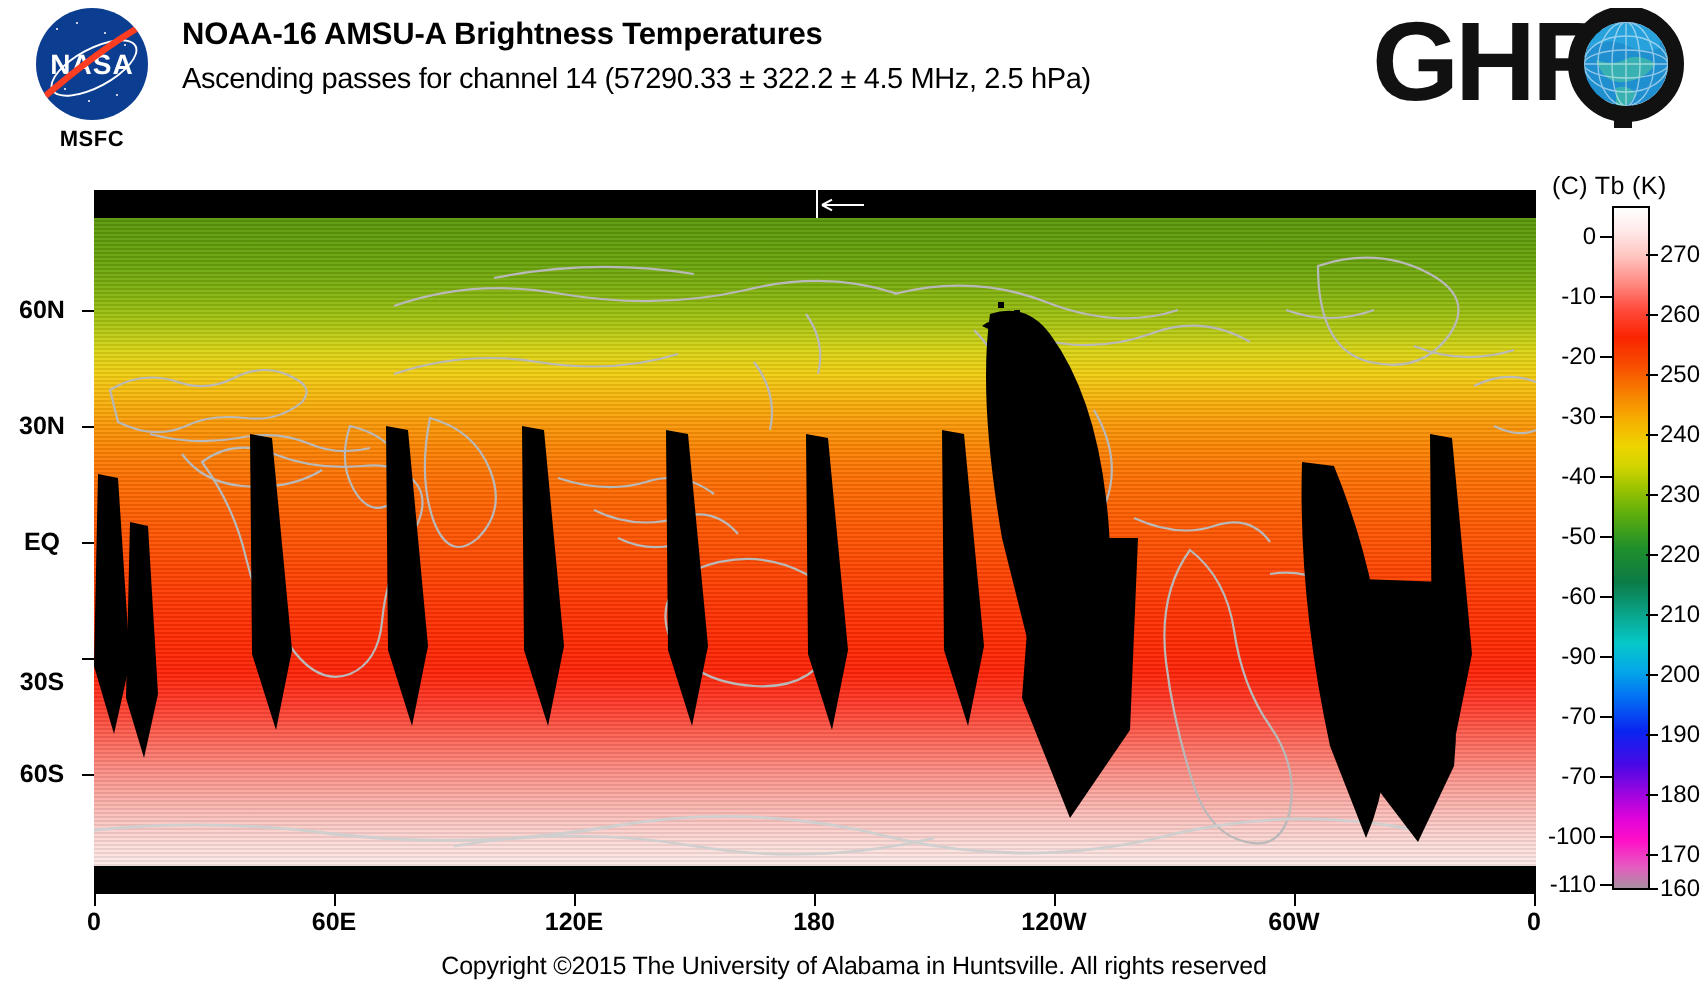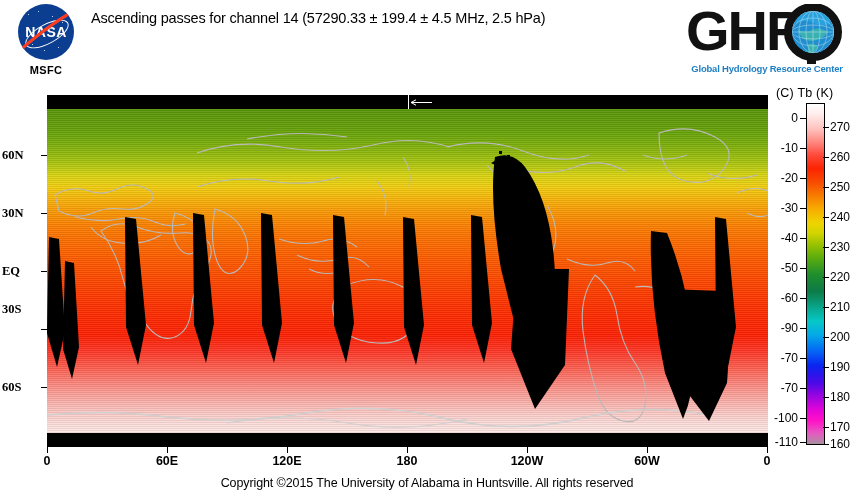--- a/index.html
+++ b/index.html
@@ -61,21 +61,21 @@
     background-image:repeating-linear-gradient(0deg,rgba(0,0,0,.5) 0 1px,rgba(255,255,255,.35) 1px 2px);}
   #map .coast{position:absolute;inset:0;}
 
   #topband{position:absolute;left:0;top:0;width:721px;height:14px;background:#000;}
   #botband{position:absolute;left:0;top:338px;width:721px;height:14px;background:#000;}
   #swath-marker{position:absolute;left:361px;top:0;width:1px;height:14px;background:#fff;}
   #swath-arrow{position:absolute;left:362px;top:4px;width:24px;height:7px;}
 
   
   .ytick{position:absolute;left:41px;width:6px;height:1px;background:#000;}
-  .ylab{position:absolute;width:38px;text-align:left;font-size:12.5px;font-weight:bold;font-family:Liberation Serif, serif;}
+  .ylab{position:absolute;width:38px;text-align:center;font-size:12.5px;font-weight:bold;}
   .xtick{position:absolute;top:447px;width:1px;height:6px;background:#000;}
   .xlab{position:absolute;top:454px;width:40px;text-align:center;font-size:12.5px;font-weight:bold;}
 
   
   #cbar-head{position:absolute;left:776px;top:86px;width:78px;font-size:12.5px;
              letter-spacing:0.2px;white-space:nowrap;}
   #cbar{position:absolute;left:806px;top:103px;width:17px;height:340px;
         border:1px solid #000;
         background:linear-gradient(to bottom,
           #ffffff 0%,  #ffeceb 3%,  #ffc6c2 7%,
@@ -117,21 +117,22 @@
       <div id="nasa-orbit"></div>
       <div id="nasa-text">NASA</div>
       <svg id="nasa-swoosh" viewBox="0 0 62 48">
         <path d="M2 44 C18 30 38 14 58 3" stroke="#fc3d21" stroke-width="3.2" fill="none" stroke-linecap="round"></path>
       </svg>
     </div>
     <div id="nasa-msfc">MSFC</div>
   </div>
 
   <div id="title-block">
-    <div id="title-line2">Ascending passes for channel 14 (57290.33 ± 199.4 ± 4.5 MHz, 2.5 hPa)</div>
+    <div id="title-line1">NOAA-16 AMSU-A Brightness Temperatures</div>
+    <div id="title-line2">Ascending passes for channel 14 (57290.33 ± 322.2 ± 4.5 MHz, 2.5 hPa)</div>
   </div>
 
   <div id="ghrc-logo">
     <svg id="ghrc-word" width="160" height="62" viewBox="0 0 160 62">
       <defs>
         <clipPath id="globeclip">
             <circle cx="127" cy="28" r="21"></circle>
           </clipPath>
       </defs>
       <text x="0" y="46" font-family="Liberation Sans, sans-serif" font-size="56" font-weight="bold" fill="#111" letter-spacing="-2">GHR</text>
@@ -145,21 +146,20 @@
         <g stroke="#ffffff" stroke-width=".7" opacity=".5" fill="none">
           <ellipse cx="127" cy="28" rx="21" ry="7"></ellipse>
           <ellipse cx="127" cy="28" rx="21" ry="14"></ellipse>
           <ellipse cx="127" cy="28" rx="7" ry="21"></ellipse>
           <ellipse cx="127" cy="28" rx="14" ry="21"></ellipse>
           <line x1="106" y1="28" x2="148" y2="28"></line>
           <line x1="127" y1="7" x2="127" y2="49"></line>
         </g>
       </g>
     </svg>
-    <div id="ghrc-sub">Global Hydrology Resource Center</div>
   </div>
 </div>
 
 <div id="plot">
 
   <div id="map">
     <div class="bands"></div>
     <div class="northcap"></div>
     <div class="noise"></div>
 
@@ -245,21 +245,21 @@
   </svg>
 </div>
 
 <div class="ytick" style="top:155px"></div>
 <div class="ylab" style="left:2px;top:148px">60N</div>
 <div class="ytick" style="top:213px"></div>
 <div class="ylab" style="left:2px;top:206px">30N</div>
 <div class="ytick" style="top:271px"></div>
 <div class="ylab" style="left:2px;top:264px">EQ</div>
 <div class="ytick" style="top:329px"></div>
-<div class="ylab" style="left:2px;top:302px">30S</div>
+<div class="ylab" style="left:2px;top:334px">30S</div>
 <div class="ytick" style="top:387px"></div>
 <div class="ylab" style="left:2px;top:380px">60S</div>
 
 <div class="xtick" style="left:47px"></div>
 <div class="xlab" style="left:27px">0</div>
 <div class="xtick" style="left:167px"></div>
 <div class="xlab" style="left:147px">60E</div>
 <div class="xtick" style="left:287px"></div>
 <div class="xlab" style="left:267px">120E</div>
 <div class="xtick" style="left:407px"></div>

